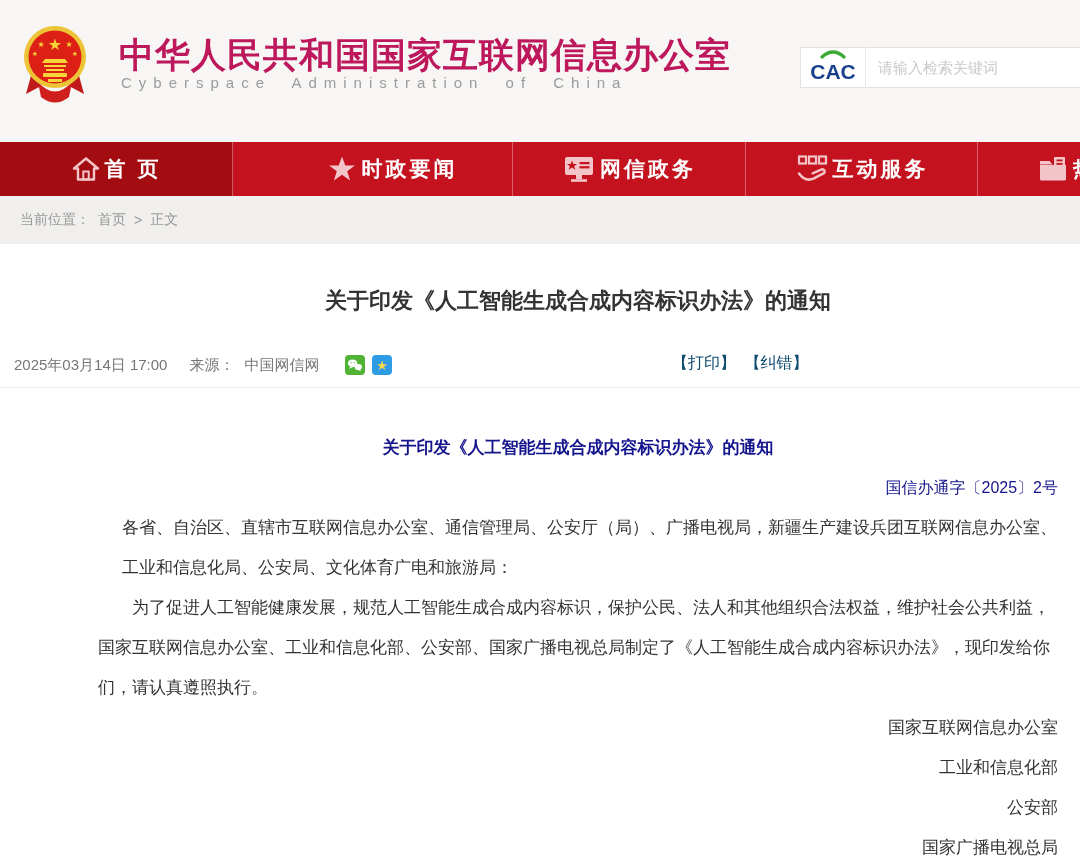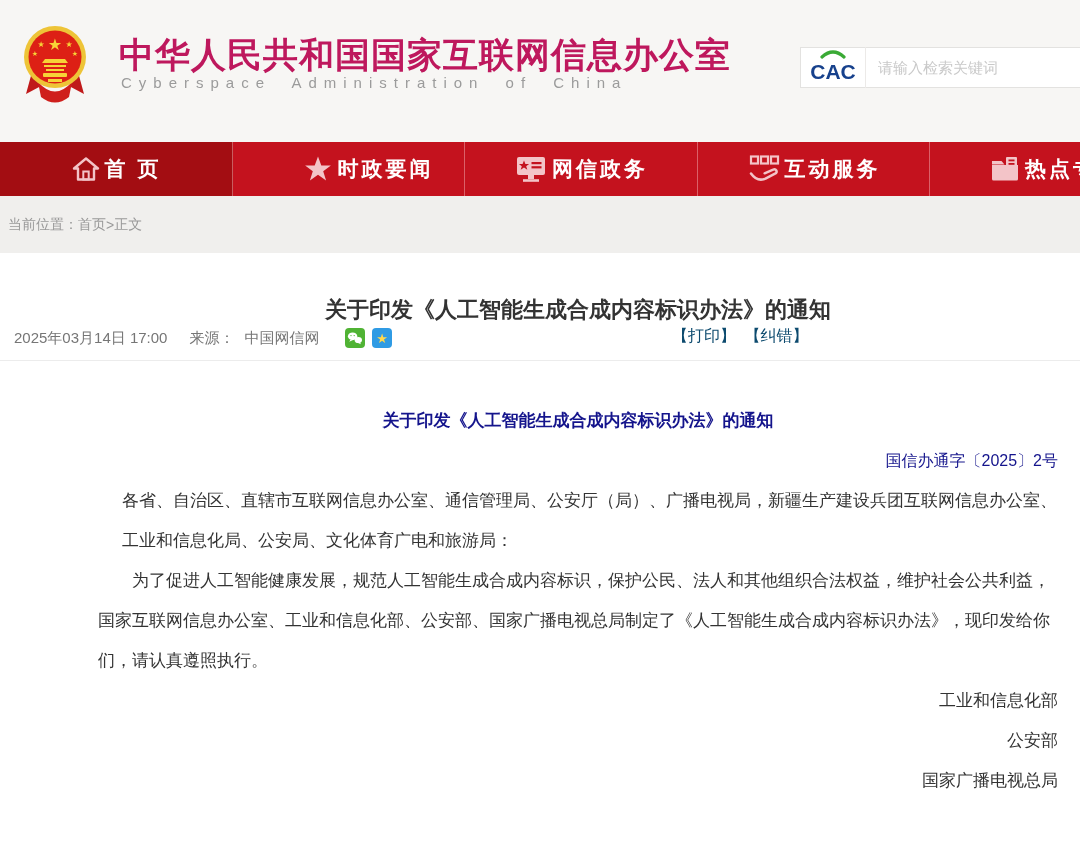--- a/index.html
+++ b/index.html
@@ -31,36 +31,36 @@
     font-family:"Liberation Sans","DejaVu Sans",sans-serif;
   }
   .search-input::placeholder { color:#c9c9c9; }
   
   .main-nav { display:flex; height:54px; background:#c4121e; overflow:hidden; }
   .nav-item {
     flex:none; display:flex; align-items:center; justify-content:center; gap:4px;
     border-right:1px solid rgba(255,215,215,0.4); cursor:pointer; height:100%;
   }
   .nav-item:nth-child(1){ width:233px; background:#a30d12; }
-  .nav-item:nth-child(2){ width:232px;padding-left:38px; }
+  .nav-item:nth-child(2){ width:280px;padding-left:38px; }
   .nav-item:nth-child(3){ width:233px; }
   .nav-item:nth-child(4){ width:232px; }
   .nav-item:nth-child(5){ width:250px; border-right:none; }
   .nav-label { color:#fff; font-size:21px; font-weight:bold; letter-spacing:3px; white-space:nowrap; }
   .nav-icon { display:block; }
   
   .breadcrumb-bar {
-    height:57px; background:#f0efed; font-size:14px; color:#999;
-    display:flex; align-items:center; padding-left:8px; 
+    height:48px; background:#f0efed; font-size:14px; color:#999;
+    display:flex; align-items:center; padding-left:20px; gap:8px;
   }
   .breadcrumb-bar a { color:#999; text-decoration:none; cursor:pointer; }
   
   .main-content { background:#fff; }
   .page-title { margin:42px 22px 0 98px; text-align:center; font-size:22px; font-weight:bold; color:#333; }
-  .meta-row { position:relative; height:26px; font-size:15px; color:#767676; }
+  .meta-row { position:relative; margin-top:36px; height:26px; font-size:15px; color:#767676; }
   .meta-left { position:absolute; left:14px; top:0; height:26px; display:flex; align-items:center; }
   .meta-date { margin-right:22px; }
   .meta-source-label { margin-right:10px; }
   .share-icons { display:flex; gap:7px; margin-left:26px; }
   .share-btn { width:20px; height:20px; cursor:pointer; display:block; }
   .meta-actions { position:absolute; left:672px; top:1px; font-size:16px; color:#0c4a6e; }
   .meta-actions span { cursor:pointer; margin-right:4px; }
   .meta-divider { margin-top:9px; border-top:1px solid #ececec; }
   .article-body { margin:0 22px 0 98px; font-size:17px; line-height:40px; color:#333; }
   .doc-title { margin-top:40px; text-align:center; font-size:17px; font-weight:bold; color:#14148c; }
@@ -187,18 +187,19 @@
       <span>【纠错】</span>
     </div>
   </div>
   <div class="meta-divider"></div>
 
   <div class="article-body">
     <p class="doc-title">关于印发《人工智能生成合成内容标识办法》的通知</p>
     <p class="doc-number">国信办通字〔2025〕2号</p>
     <p class="para-addressee">各省、自治区、直辖市互联网信息办公室、通信管理局、公安厅（局）、广播电视局，新疆生产建设兵团互联网信息办公室、工业和信息化局、公安局、文化体育广电和旅游局：</p>
     <p class="para-body">为了促进人工智能健康发展，规范人工智能生成合成内容标识，保护公民、法人和其他组织合法权益，维护社会公共利益，国家互联网信息办公室、工业和信息化部、公安部、国家广播电视总局制定了《人工智能生成合成内容标识办法》，现印发给你们，请认真遵照执行。</p>
+    <p class="sig">国家互联网信息办公室</p>
     <p class="sig">工业和信息化部</p>
     <p class="sig">公安部</p>
     <p class="sig">国家广播电视总局</p>
 
   </div>
 </main>
 
 </body></html>

